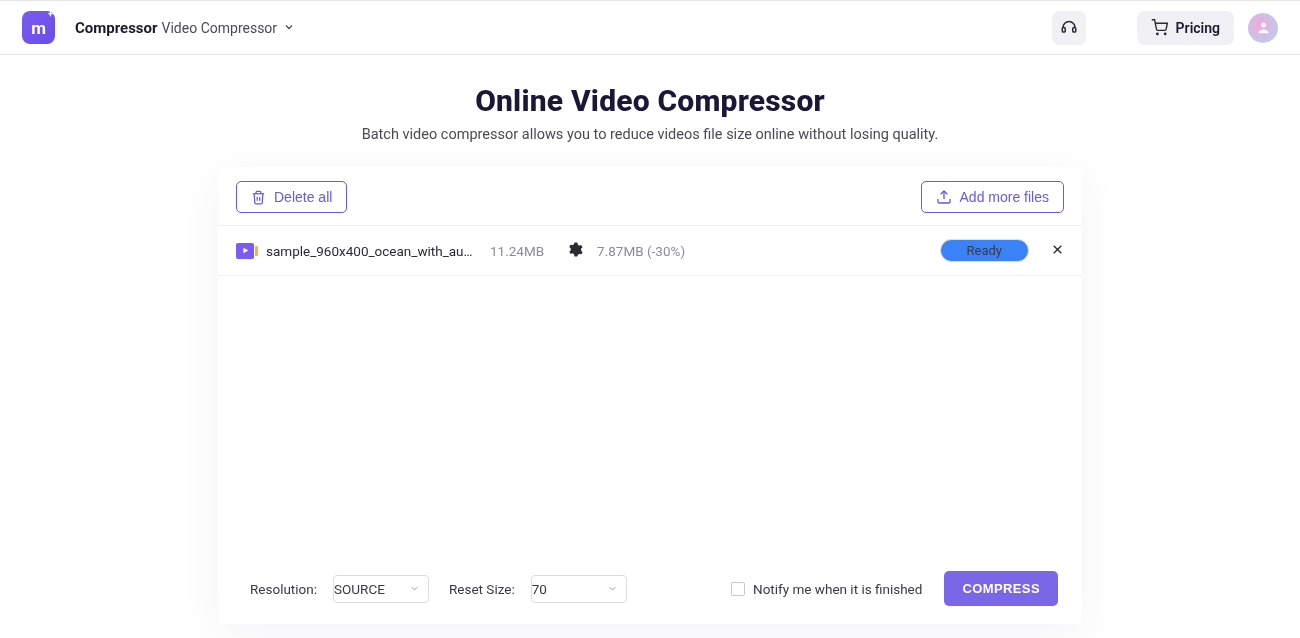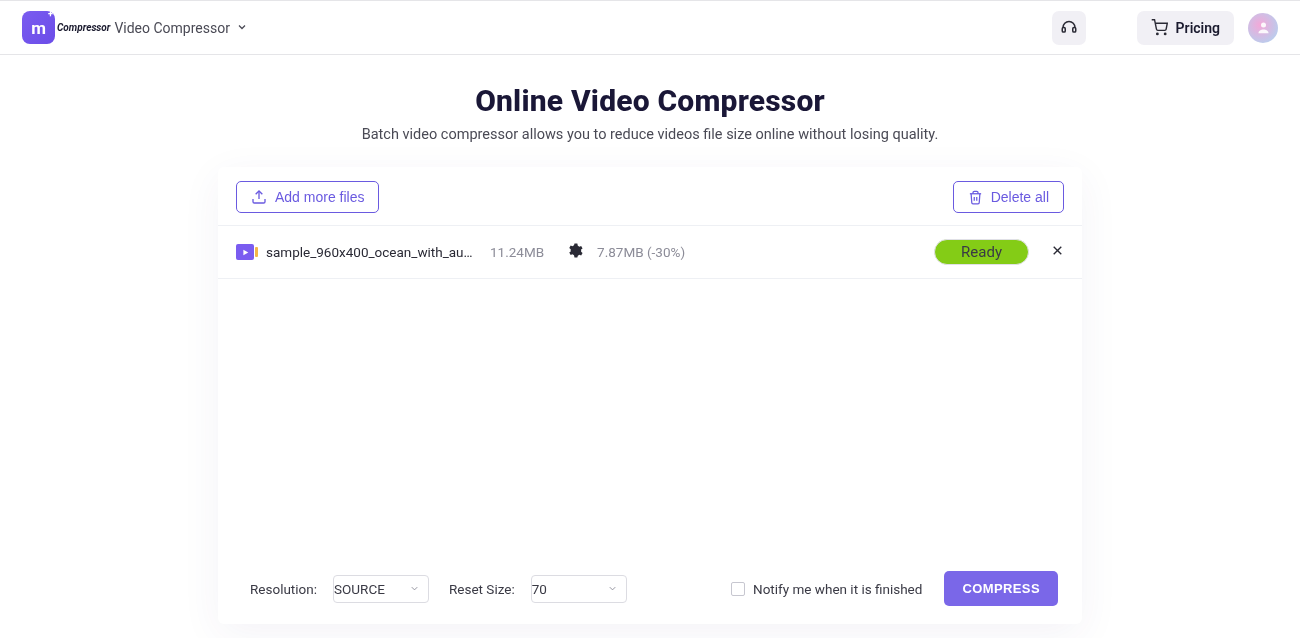--- a/index.html
+++ b/index.html
@@ -38,25 +38,24 @@
     }
     .logo-box::after {
       content: '+';
       position: absolute;
       top: -2px;
       right: 2px;
       font-size: 9px;
       font-weight: 700;
     }
     .brand-text {
-      margin-left: 2px;
+      margin-left: 20px;
       font-weight: 700;
-      font-size: 10px;
+      font-size: 15px;
       color: #1a1a2e;
-      font-style: italic;
     }
     .nav-dropdown {
       margin-left: 4px;
       color: #4a4a55;
       font-size: 14px;
       display: flex;
       align-items: center;
       cursor: pointer;
     }
     .chevron-down {
@@ -198,23 +197,23 @@
       margin-left: 14px;
       color: #8c8c98;
     }
     .row-spacer {
       flex: 1;
     }
     .status-pill {
       border: 1px solid #e0e0e6;
       border-radius: 14px;
       padding: 3px 26px;
-      font-size: 15px;
+      font-size: 13px;
       color: #3a3a45;
-      background: #84cc16;
+      background: #3b82f6;
     }
     .remove-x {
       margin-left: 22px;
       cursor: pointer;
       color: #2a2a35;
       font-size: 15px;
       font-weight: 500;
     }
     .panel-body-spacer {
       flex: 1;
@@ -306,35 +305,35 @@
   </div>
 </div>
 
 <div class="content">
   <h1 class="page-title">Online Video Compressor</h1>
   <p class="page-subtitle">Batch video compressor allows you to reduce videos file size online without losing quality.</p>
 
   <div class="panel">
     <div class="panel-toolbar">
       <button class="outline-btn">
-        <svg width="16" height="16" viewBox="0 0 24 24" fill="none" stroke="#6a5ae0" stroke-width="2">
-            <path d="M21 15v4a2 2 0 0 1-2 2H5a2 2 0 0 1-2-2v-4"></path>
-            <polyline points="17 8 12 3 7 8"></polyline>
-            <line x1="12" y1="3" x2="12" y2="15"></line>
-          </svg>
-        <span>Add more files</span>
-      </button>
-      <button class="outline-btn">
         <svg width="15" height="15" viewBox="0 0 24 24" fill="none" stroke="#6a5ae0" stroke-width="2">
             <polyline points="3 6 5 6 21 6"></polyline>
             <path d="M19 6l-1 14a2 2 0 0 1-2 2H8a2 2 0 0 1-2-2L5 6"></path>
             <path d="M10 11v6M14 11v6"></path>
             <path d="M8 6V4a2 2 0 0 1 2-2h4a2 2 0 0 1 2 2v2"></path>
           </svg>
         <span>Delete all</span>
+      </button>
+      <button class="outline-btn">
+        <svg width="16" height="16" viewBox="0 0 24 24" fill="none" stroke="#6a5ae0" stroke-width="2">
+            <path d="M21 15v4a2 2 0 0 1-2 2H5a2 2 0 0 1-2-2v-4"></path>
+            <polyline points="17 8 12 3 7 8"></polyline>
+            <line x1="12" y1="3" x2="12" y2="15"></line>
+          </svg>
+        <span>Add more files</span>
       </button>
     </div>
 
     <div class="file-row">
       <div class="video-thumb">
         <svg width="7" height="7" viewBox="0 0 10 10" fill="#fff">
             <polygon points="2,1 9,5 2,9"></polygon>
           </svg>
       </div>
       <span class="filename">sample_960x400_ocean_with_audio (2)....</span>

